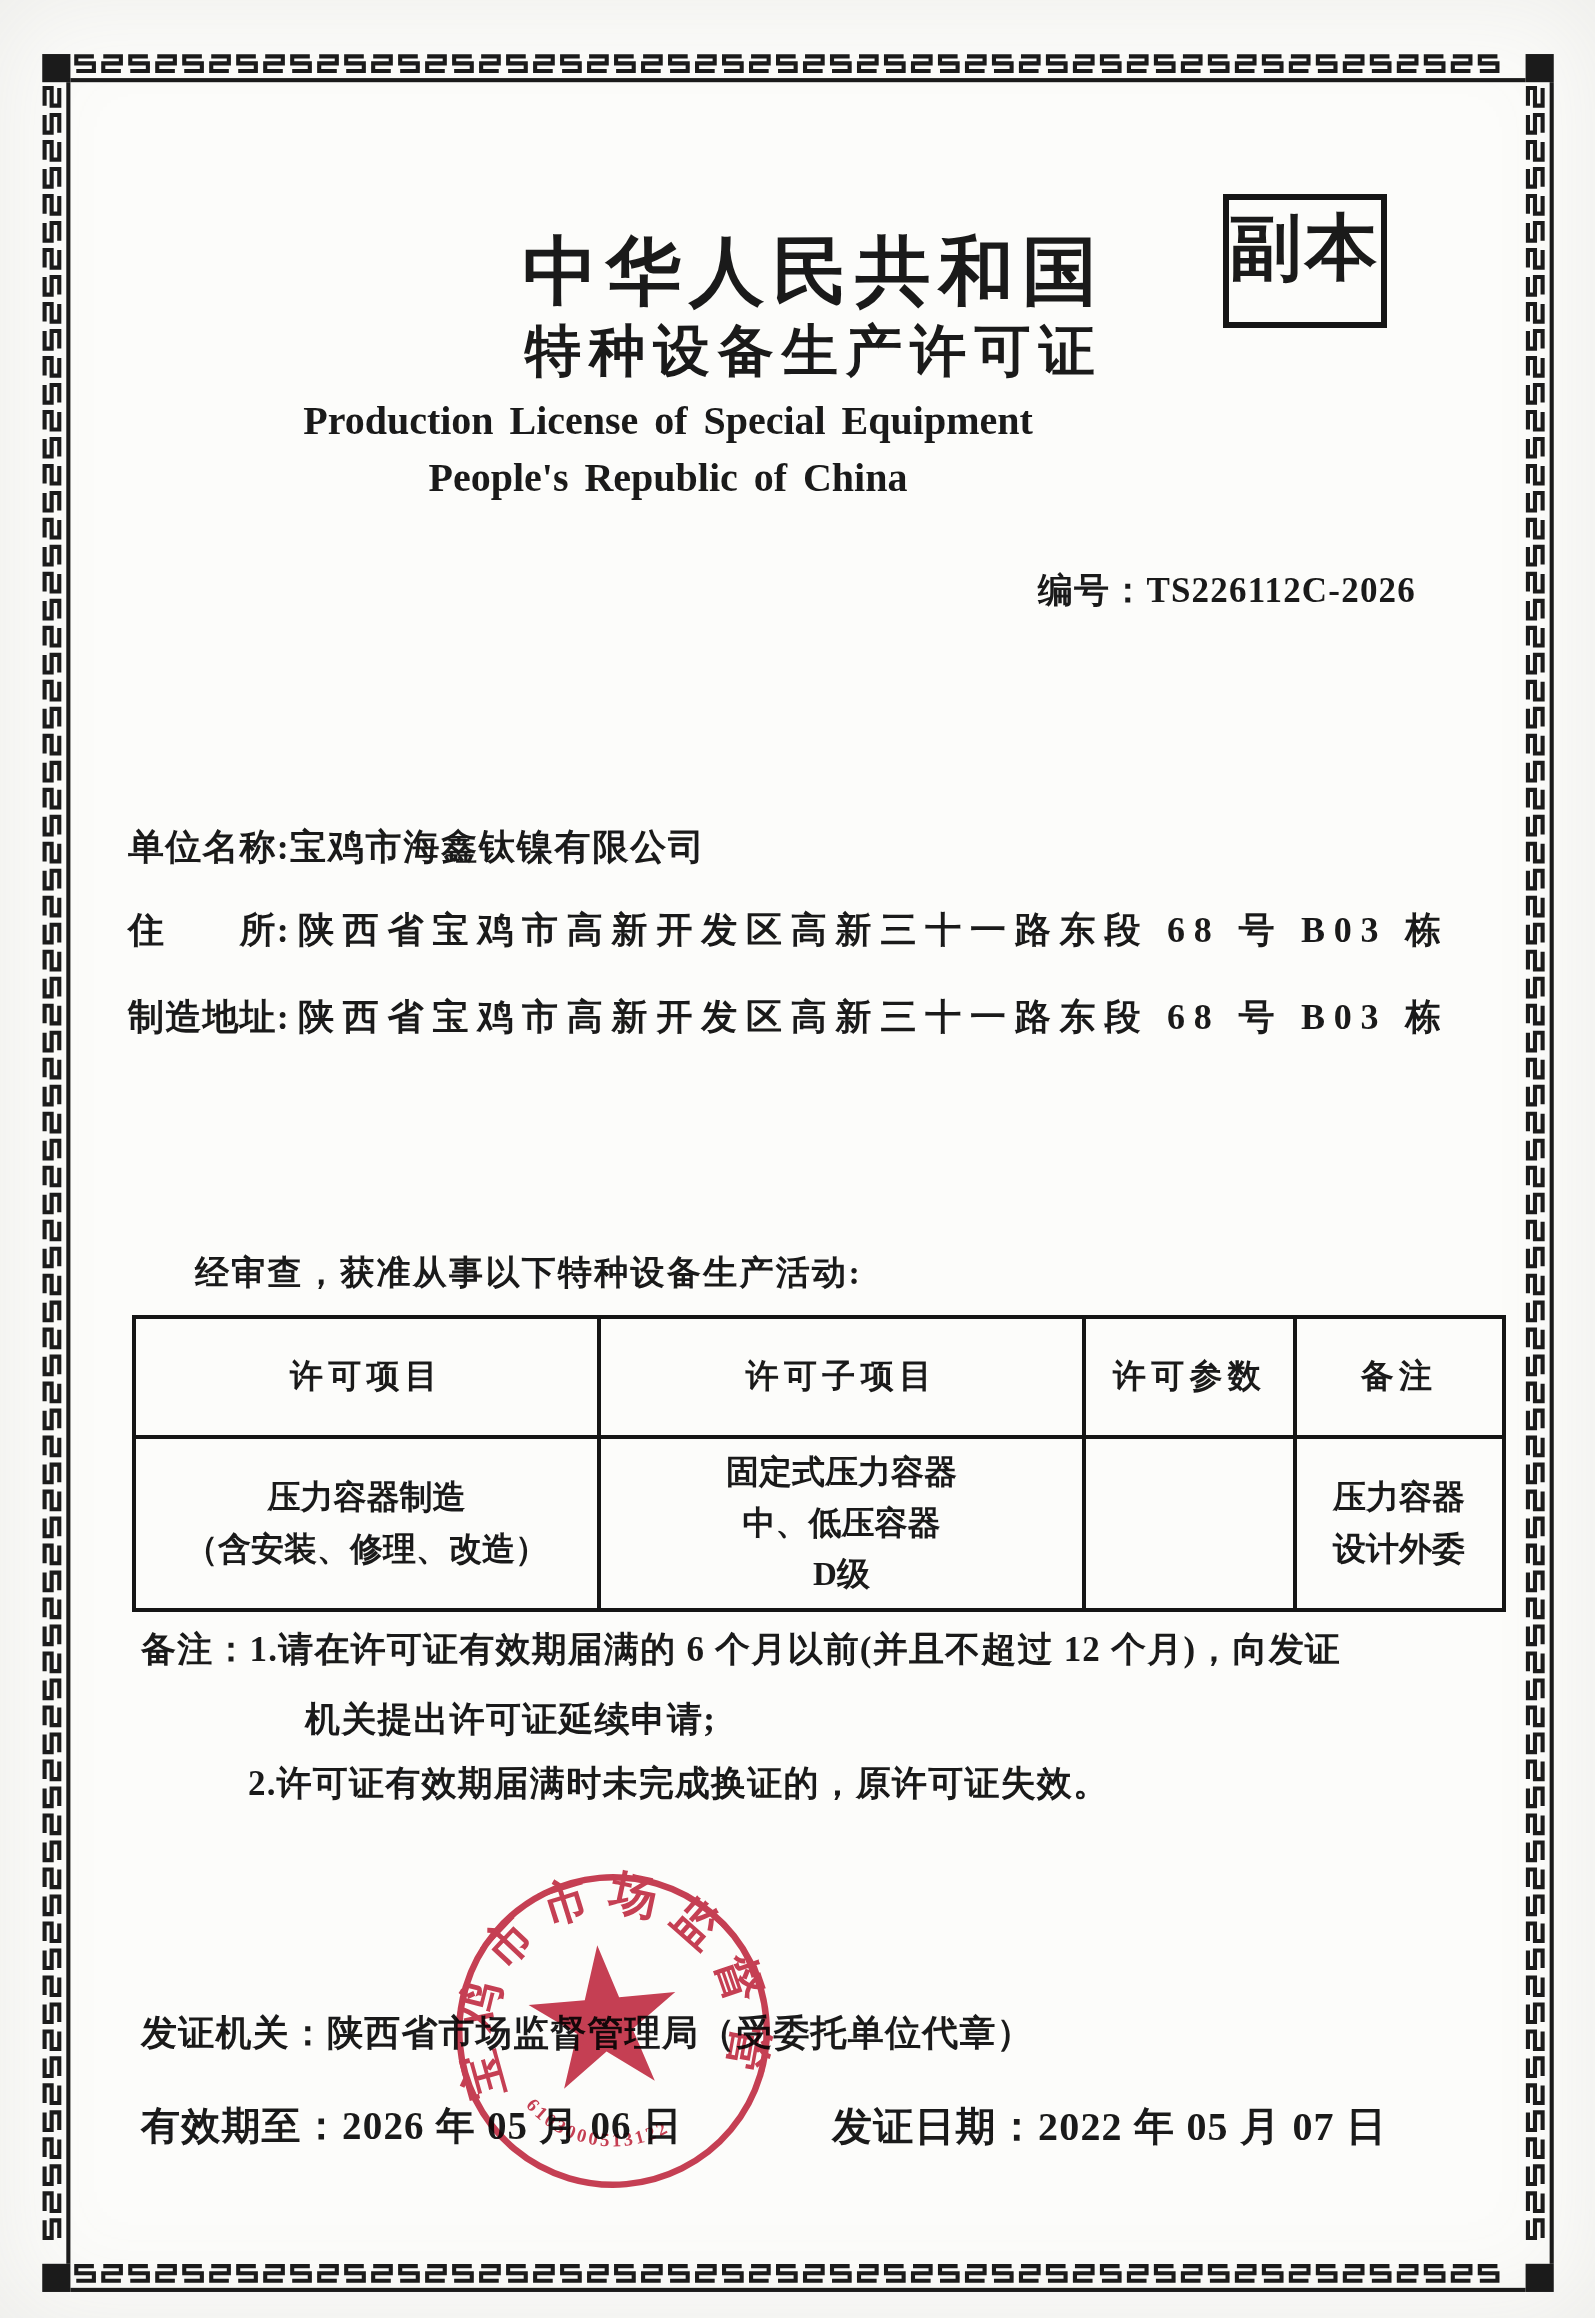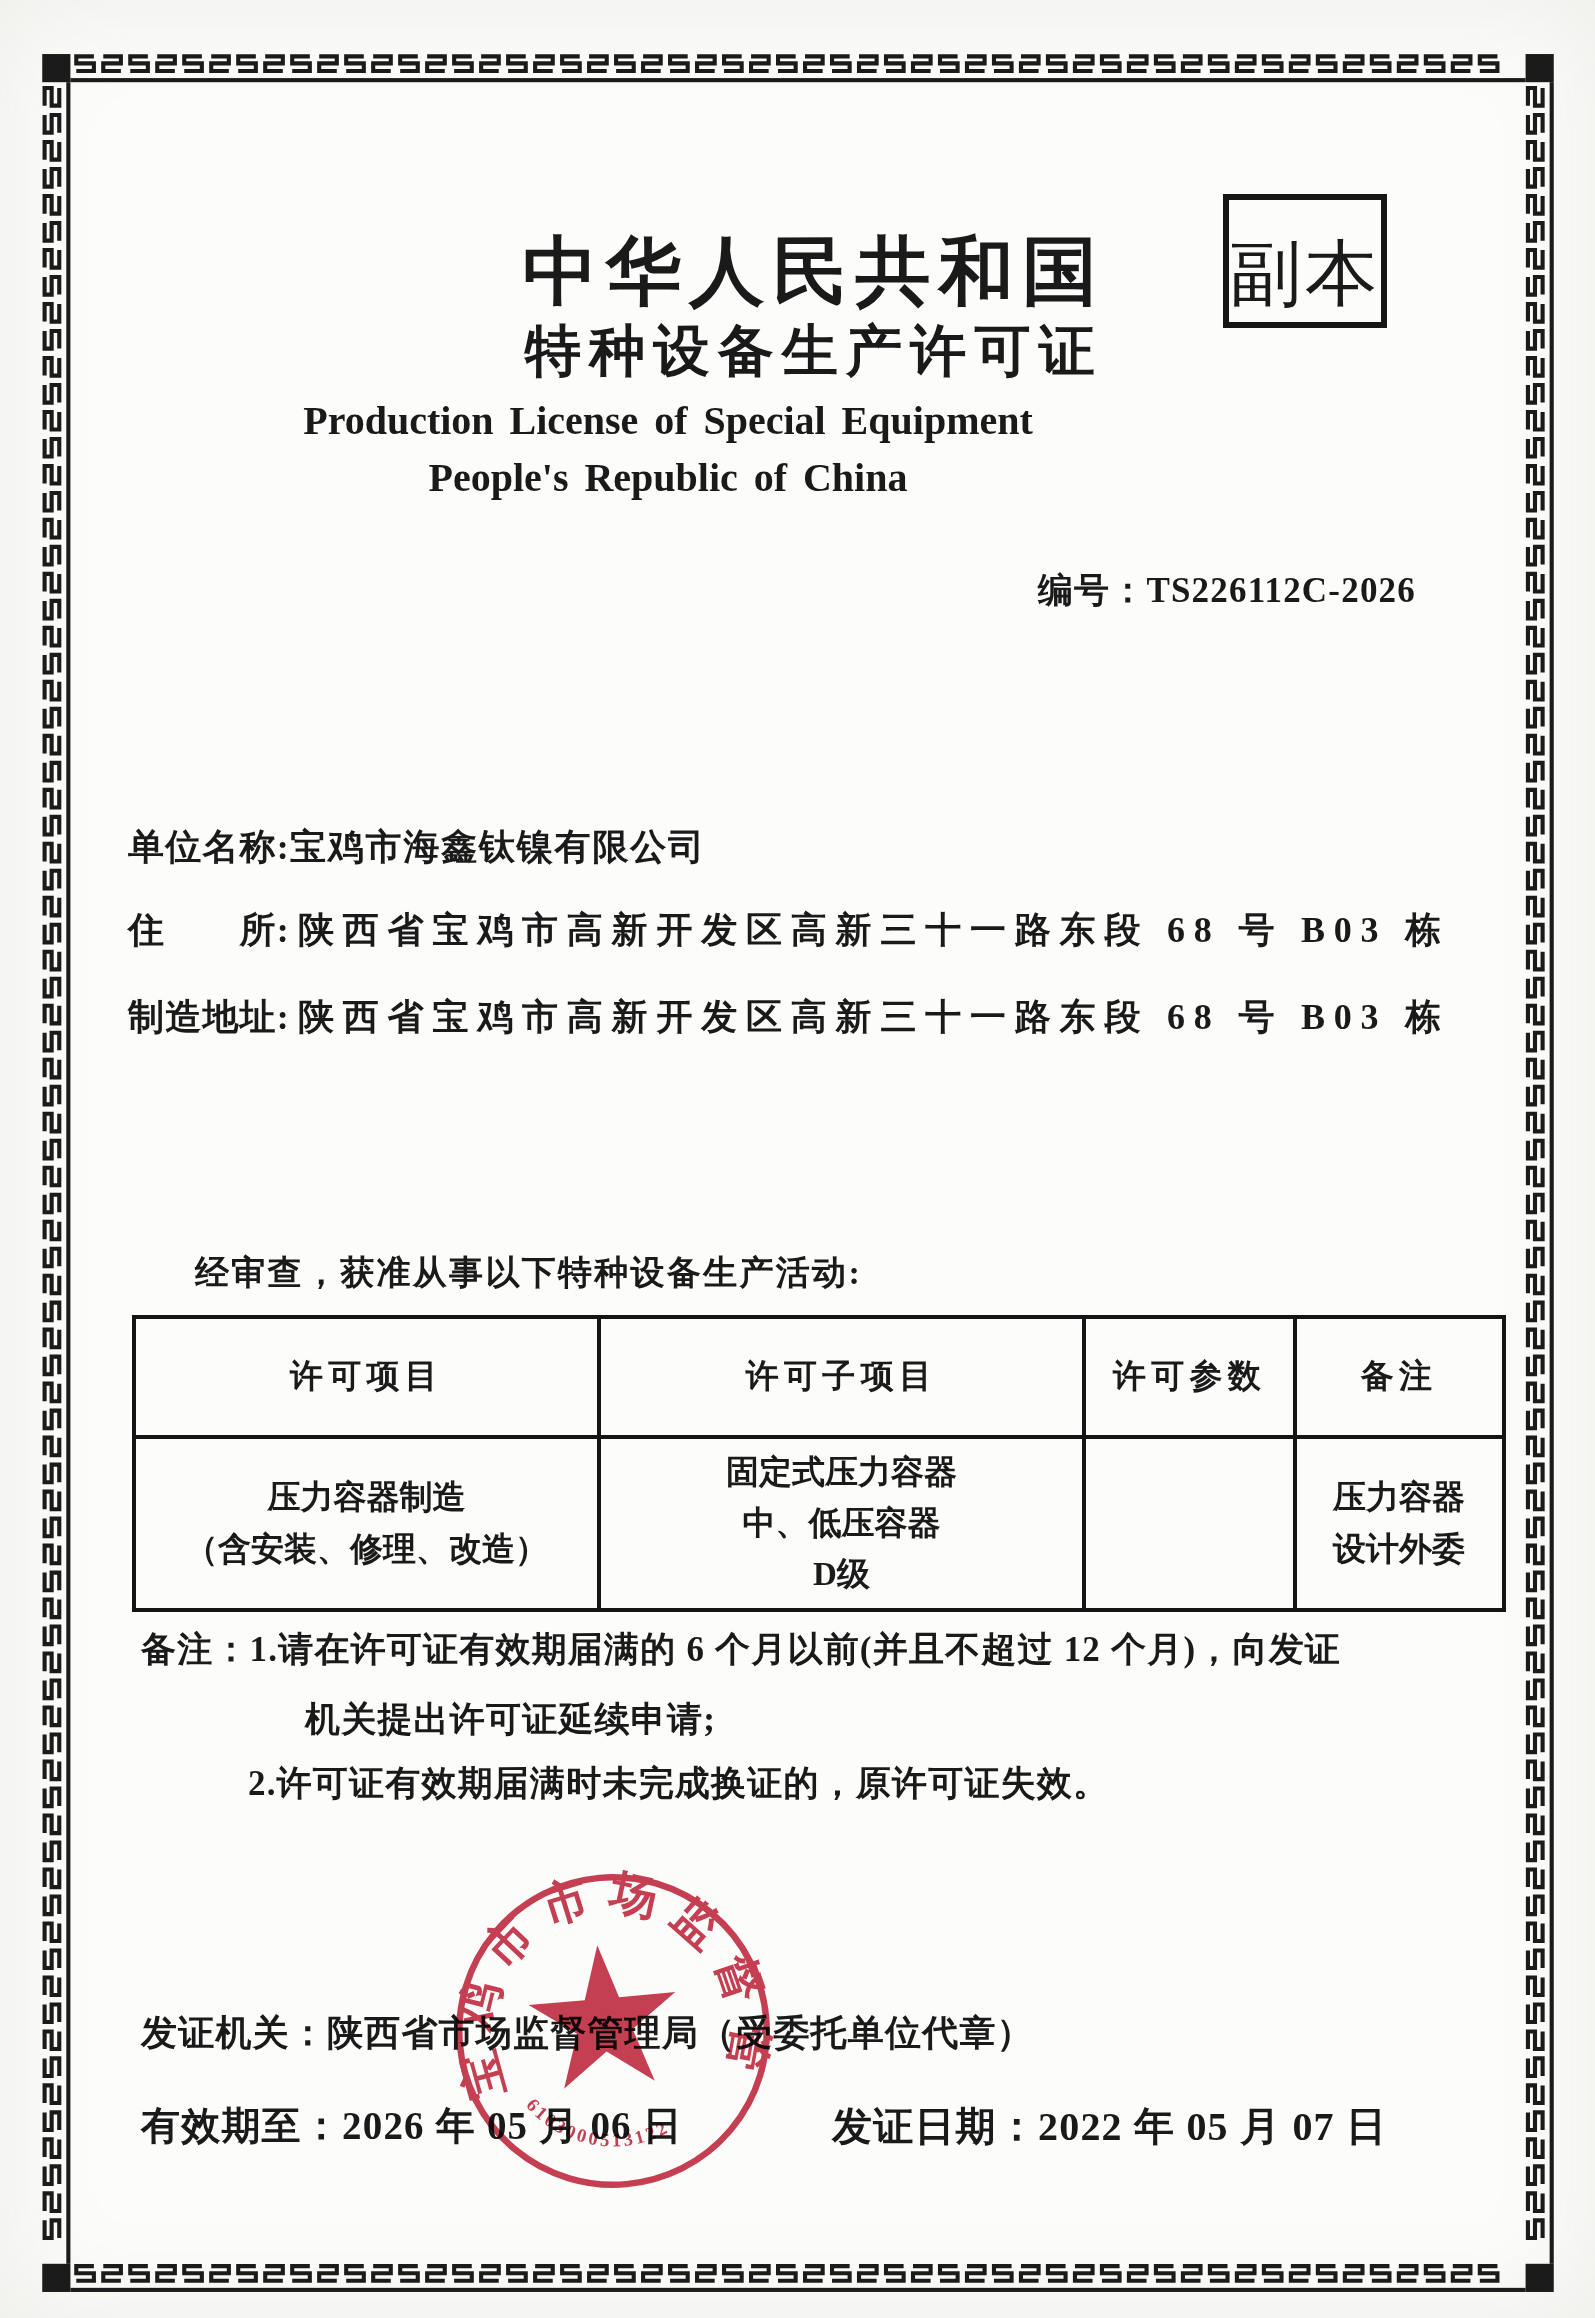--- a/index.html
+++ b/index.html
@@ -11,22 +11,22 @@
     font-family:"Liberation Serif","DejaVu Serif",serif;
     color:#1a1a1a;
     overflow:hidden;
   }
   .abs{position:absolute;white-space:nowrap;}
   .border-svg{position:absolute;left:0;top:0;}
   
   .copy-badge{
     position:absolute;left:1223px;top:194px;width:164px;height:134px;
     border:6.5px solid #161616;box-sizing:border-box;
-    display:flex;align-items:flex-end;justify-content:center;
-    font-size:72px;font-weight:400;letter-spacing:3.5px;
+    display:flex;align-items:flex-start;justify-content:center;
+    font-size:72px;font-weight:700;letter-spacing:3.5px;
   }
   .t-cn{font-weight:700;width:1596px;text-align:center;line-height:1;padding-left:16px;}
   .t-cn.l1{top:234px;font-size:75px;letter-spacing:8.2px;}
   .t-cn.l2{top:323px;font-size:56px;letter-spacing:8.2px;}
   .t-en{font-weight:700;width:1336px;text-align:center;line-height:1;font-size:40px;word-spacing:5.9px;}
   .t-en.l1{top:401px;}
   .t-en.l2{top:458px;}
   .license-no{top:567px;right:180px;font-size:35px;font-weight:600;letter-spacing:1.2px;}
   .field{left:128px;font-size:36px;font-weight:600;}
   .field .lbl{letter-spacing:1.2px;}

